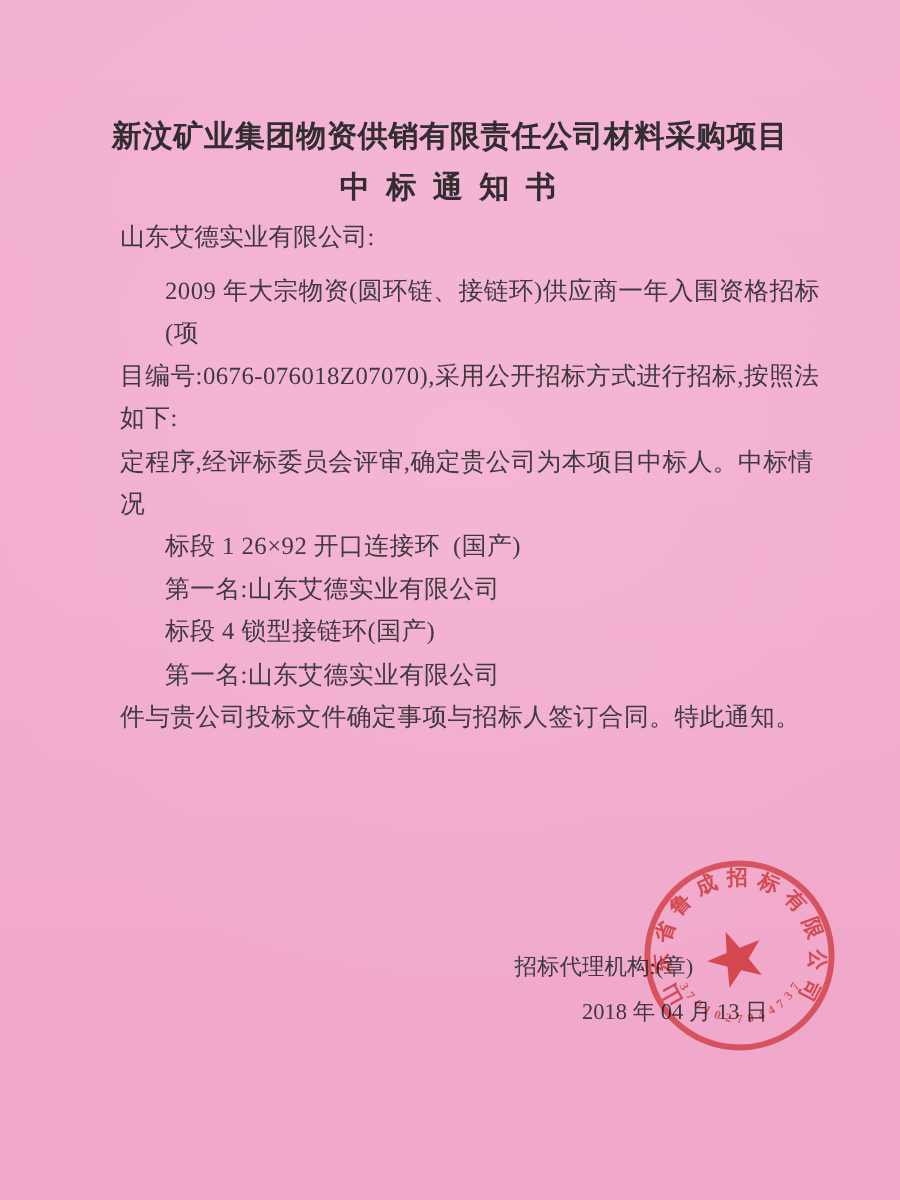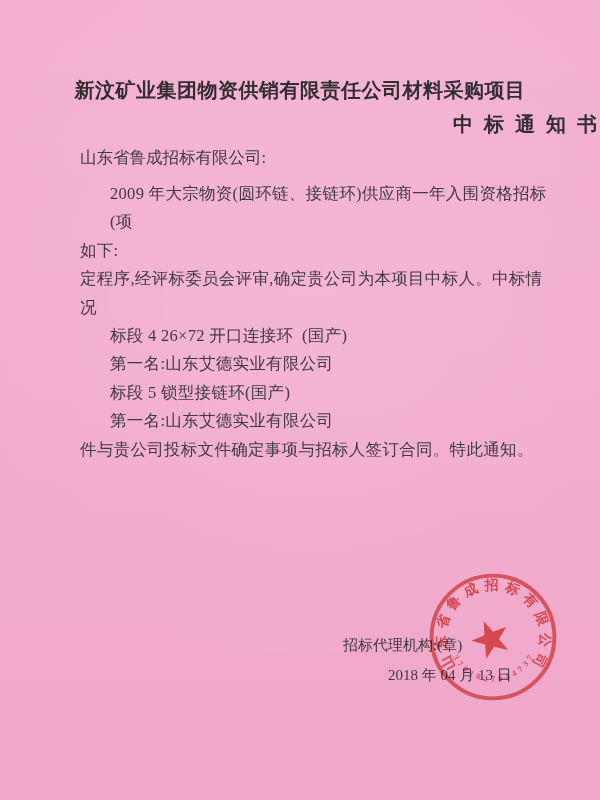--- a/index.html
+++ b/index.html
@@ -23,21 +23,21 @@
   .abs { position: absolute; }
   .title1 {
     top: 77px; left: 0; width: 600px;
     margin: 0; text-align: center;
     font-size: 20px; font-weight: bold;
     letter-spacing: 0.5px; color: #322d31;
     white-space: pre;
   }
   .title2 {
     top: 111px; left: 0; width: 600px;
-    margin: 0; text-align: right;
+    margin: 0; text-align: center;
     font-size: 20px; font-weight: bold;
     letter-spacing: 3px; color: #322d31;
     white-space: pre;
   }
   .addressee {
     top: 147px; left: 80px;
     font-size: 16.5px; white-space: pre;
   }
   .body-block {
     top: 180px; left: 80px; width: 468px;
@@ -69,29 +69,30 @@
   }
 </style>
 </head>
 <body>
 
 <div class="page">
 
   <h1 class="abs title1">新汶矿业集团物资供销有限责任公司材料采购项目</h1>
   <h2 class="abs title2">中 标 通 知 书</h2>
 
-  <div class="abs addressee">山东省鲁成招标有限公司:</div>
+  <div class="abs addressee">山东艾德实业有限公司:</div>
 
   <div class="abs body-block">
     <div class="ln ind">2009 年大宗物资(圆环链、接链环)供应商一年入围资格招标(项</div>
+    <div class="ln">目编号:0676-076018Z07070),采用公开招标方式进行招标,按照法</div>
     <div class="ln">如下:</div>
     <div class="ln">定程序,经评标委员会评审,确定贵公司为本项目中标人。中标情况</div>
-    <div class="ln ind">标段 4 26×72 开口连接环  (国产)</div>
+    <div class="ln ind">标段 1 26×92 开口连接环  (国产)</div>
     <div class="ln ind">第一名:山东艾德实业有限公司</div>
-    <div class="ln ind">标段 5 锁型接链环(国产)</div>
+    <div class="ln ind">标段 4 锁型接链环(国产)</div>
     <div class="ln ind">第一名:山东艾德实业有限公司</div>
     <div class="ln">件与贵公司投标文件确定事项与招标人签订合同。特此通知。</div>
   </div>
 
 
   <div class="abs agency">
     <div class="line">招标代理机构:(章)</div>
     <div class="line date-line">2018 年 04 月 13 日</div>
   </div>
 

